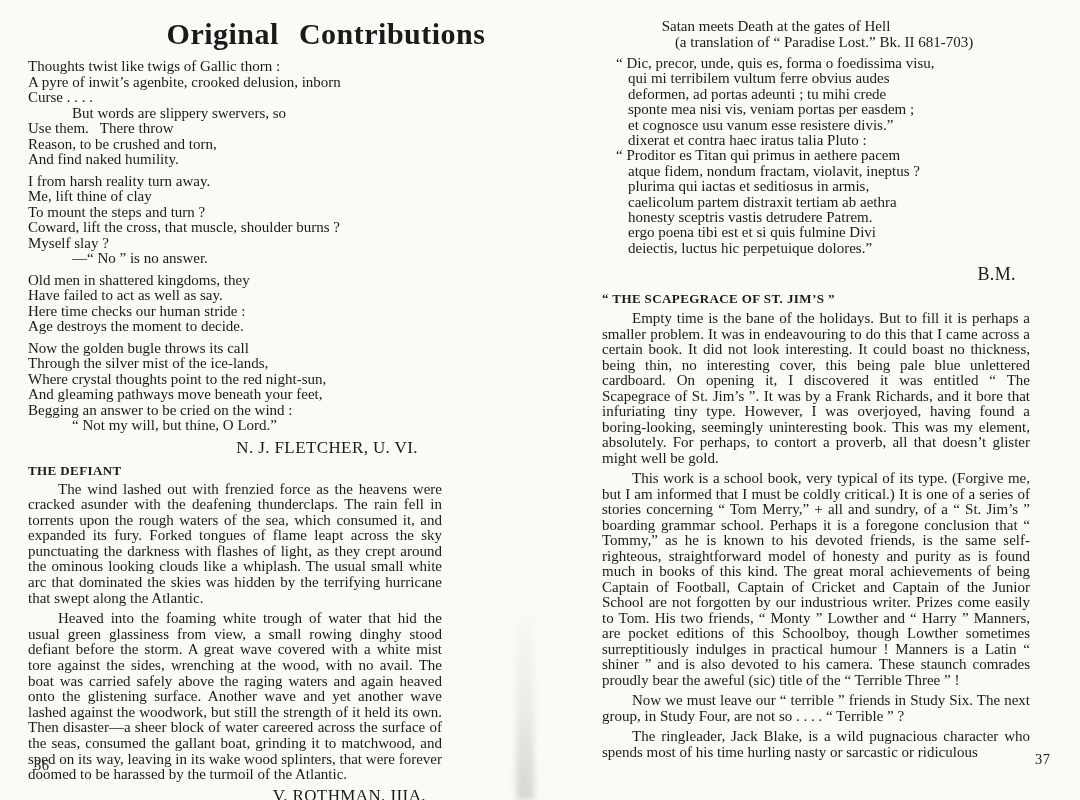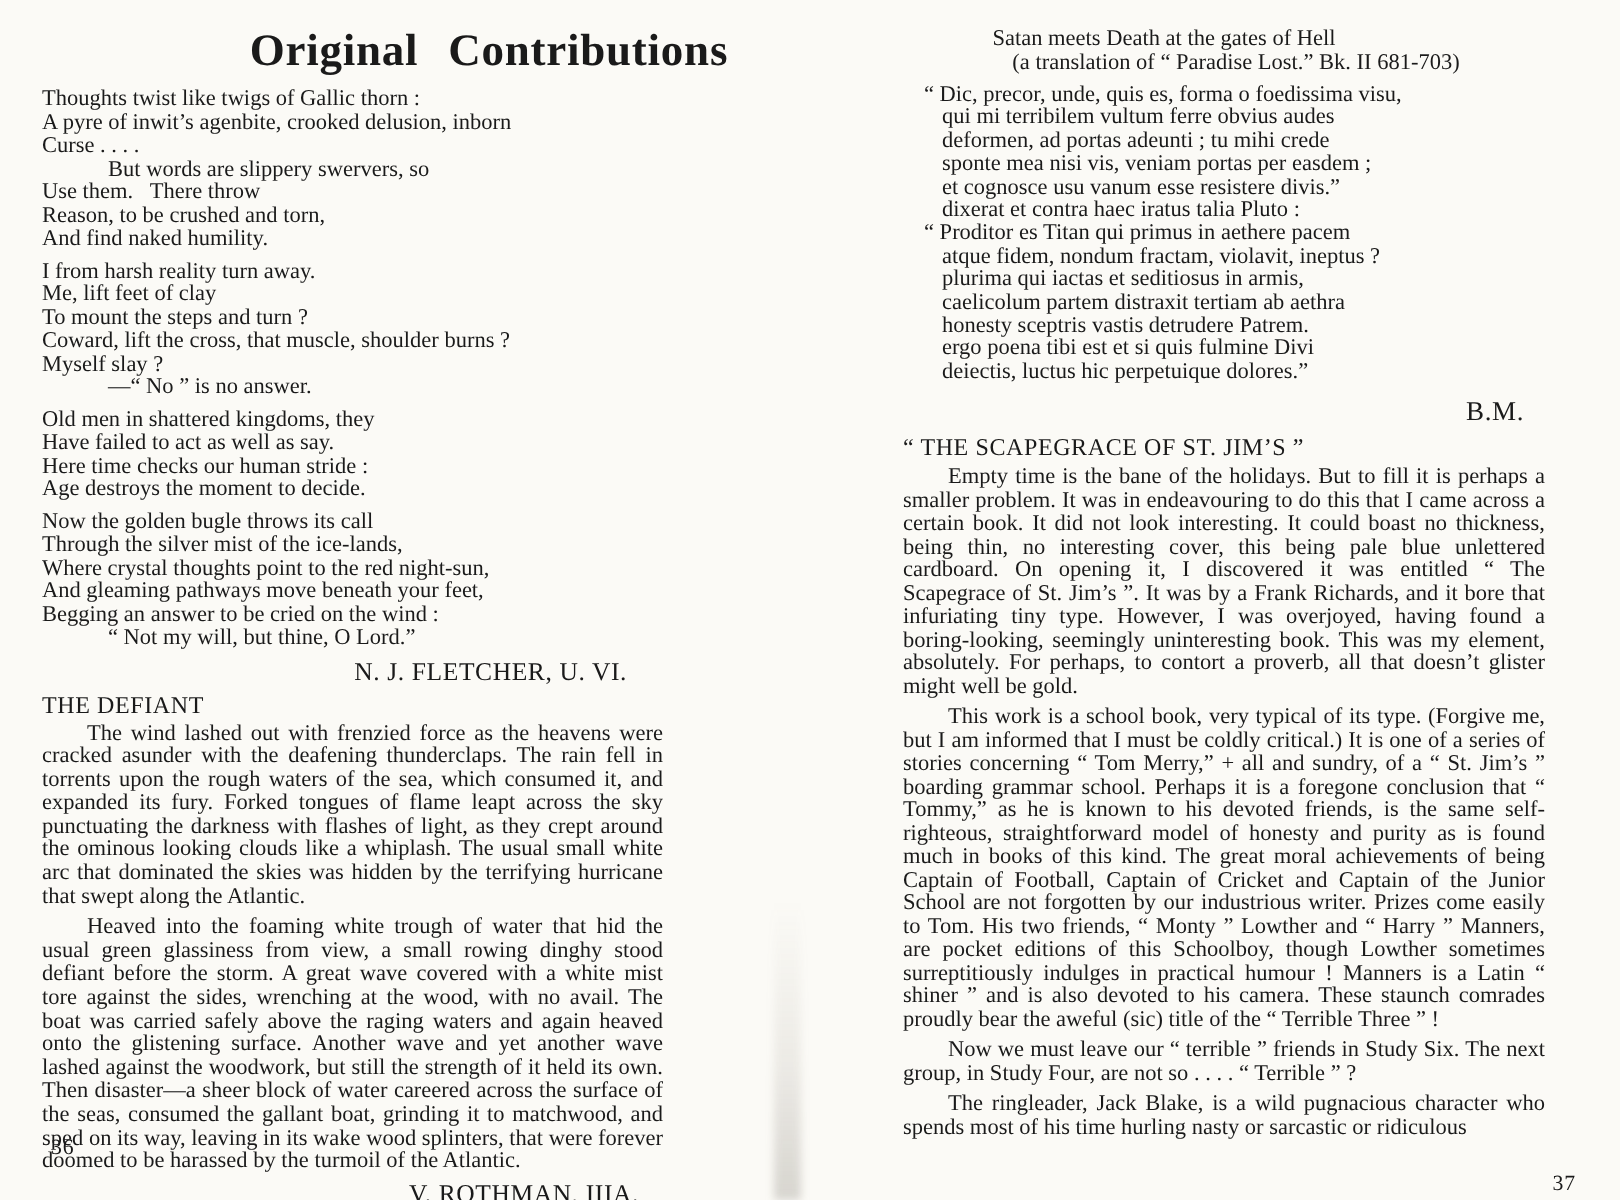--- a/index.html
+++ b/index.html
@@ -31,21 +31,21 @@
 
   .attribution {
     font-size: 17px; letter-spacing: 0.4px;
     text-align: right; line-height: 16px;
   }
   .attr-fletcher { padding-right: 40px; margin-top: 3px; }
   .attr-rothman  { padding-right: 32px; margin-top: 1px; }
   .attr-bm       { padding-right: 30px; margin-top: 10px; font-size: 18px; }
 
   .section-heading {
-    font-size: 16px; font-weight: normal;
+    font-size: 13px; font-weight: bold;
     letter-spacing: 0.4px; line-height: 17px;
   }
   .heading-defiant    { margin: 6px 0 3px 0; }
   .heading-scapegrace { margin: 8px 0 4px 0; }
 
   .para {
     font-size: 15px; line-height: 15.6px;
     text-align: justify; text-indent: 30px;
     margin: 0 16px 5px 0;
   }
@@ -60,21 +60,21 @@
     margin: 6px 0 0 26px;
   }
   .latin-line { white-space: pre-wrap; }
   .latin-line.hang { text-indent: -12px; }
 
   .page-number {
     position: absolute; font-size: 14.5px;
     letter-spacing: 0.5px;
   }
   .pn-left  { left: 34px;  top: 757px; }
-  .pn-right { left: 1035px; top: 781px; }
+  .pn-right { left: 1035px; top: 751px; }
 
   .gutter-shadow {
     position: absolute; left: 516px; top: 600px;
     width: 18px; height: 200px;
     background: linear-gradient(to bottom, rgba(110,102,90,0) 0%, rgba(110,102,90,0.10) 55%, rgba(90,82,70,0.22) 100%);
     filter: blur(3px);
     pointer-events: none;
   }
 </style>
 </head>
@@ -88,21 +88,21 @@
       <div class="poem-line">Thoughts twist like twigs of Gallic thorn :</div>
       <div class="poem-line">A pyre of inwit’s agenbite, crooked delusion, inborn</div>
       <div class="poem-line">Curse . . . .</div>
       <div class="poem-line ind">But words are slippery swervers, so</div>
       <div class="poem-line">Use them.   There throw</div>
       <div class="poem-line">Reason, to be crushed and torn,</div>
       <div class="poem-line">And find naked humility.</div>
     </div>
     <div class="stanza">
       <div class="poem-line">I from harsh reality turn away.</div>
-      <div class="poem-line">Me, lift feet of clay</div>
+      <div class="poem-line">Me, lift thine of clay</div>
       <div class="poem-line">To mount the steps and turn ?</div>
       <div class="poem-line">Coward, lift the cross, that muscle, shoulder burns ?</div>
       <div class="poem-line">Myself slay ?</div>
       <div class="poem-line ind">—“ No ” is no answer.</div>
     </div>
     <div class="stanza">
       <div class="poem-line">Old men in shattered kingdoms, they</div>
       <div class="poem-line">Have failed to act as well as say.</div>
       <div class="poem-line">Here time checks our human stride :</div>
       <div class="poem-line">Age destroys the moment to decide.</div>

